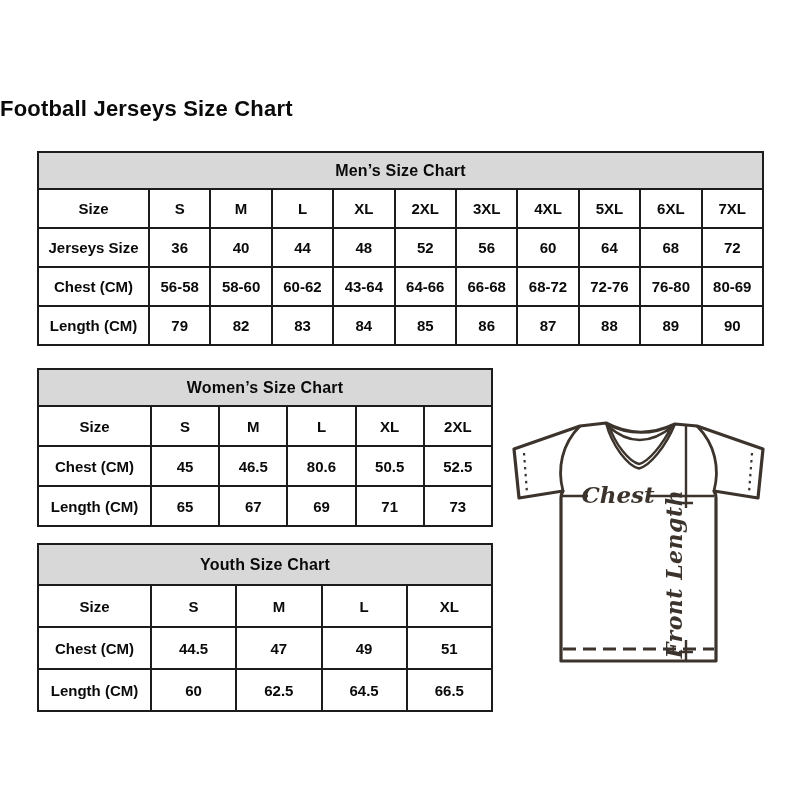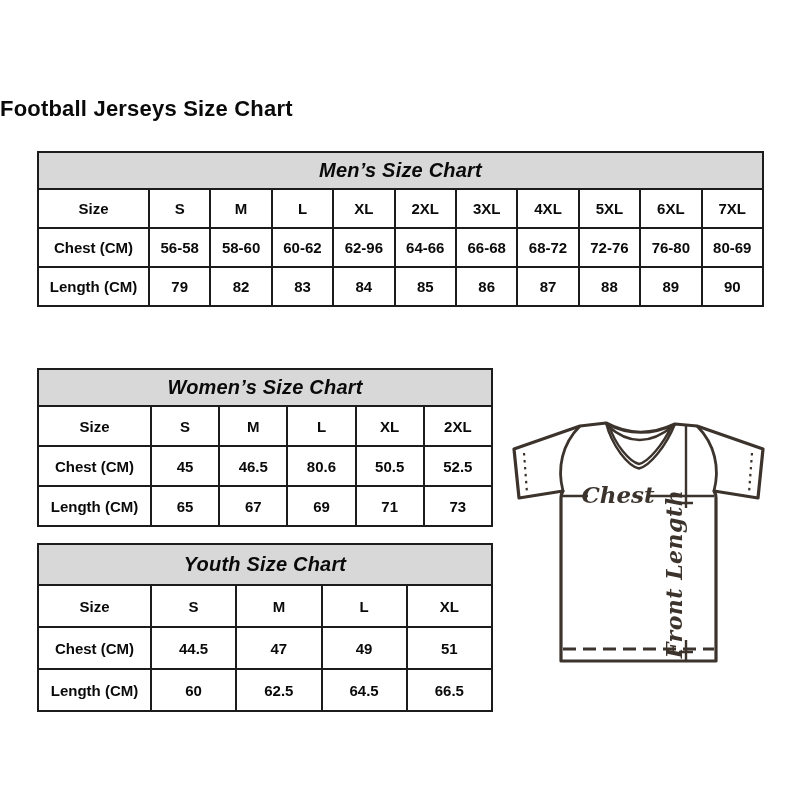--- a/index.html
+++ b/index.html
@@ -11,21 +11,21 @@
     position:absolute;top:96px;left:0;width:800px;margin:0;
     font-size:22px;font-weight:bold;letter-spacing:.2px;color:#0a0a0a;
   }
   table.tbl{
     position:absolute;border-collapse:collapse;table-layout:fixed;
   }
   table.tbl th,table.tbl td{
     border:2px solid #1c1c1c;font-weight:bold;text-align:center;
     vertical-align:middle;padding:0;font-size:15px;color:#0a0a0a;
   }
-  table.tbl th.ttl{background:#d8d8d8;font-size:20px;letter-spacing:.2px;font-style:italic;}
+  table.tbl th.ttl{background:#d8d8d8;font-size:16px;letter-spacing:.2px;}
   table.mens{left:37px;top:151px;width:727px;}
   table.mens tr{height:39px;}
   table.mens tr.titlerow{height:37px;}
   table.womens{left:37px;top:368px;width:456px;}
   table.womens tr{height:40px;margin-left:40px;}
   table.womens tr.titlerow{height:37px;}
   table.youth{left:37px;top:543px;width:456px;}
   table.youth tr{height:42px;margin-top:44px;}
   table.youth tr.titlerow{height:41px;}
   .jersey{position:absolute;left:496px;top:396px;width:300px;height:300px;}
@@ -57,25 +57,38 @@
       <td>L</td>
       <td>XL</td>
       <td>2XL</td>
       <td>3XL</td>
       <td>4XL</td>
       <td>5XL</td>
       <td>6XL</td>
       <td>7XL</td>
     </tr>
     <tr>
+      <td>Jerseys Size</td>
+      <td>36</td>
+      <td>40</td>
+      <td>44</td>
+      <td>48</td>
+      <td>52</td>
+      <td>56</td>
+      <td>60</td>
+      <td>64</td>
+      <td>68</td>
+      <td>72</td>
+    </tr>
+    <tr>
       <td>Chest (CM)</td>
       <td>56-58</td>
       <td>58-60</td>
       <td>60-62</td>
-      <td>62-96</td>
+      <td>43-64</td>
       <td>64-66</td>
       <td>66-68</td>
       <td>68-72</td>
       <td>72-76</td>
       <td>76-80</td>
       <td>80-69</td>
     </tr>
     <tr>
       <td>Length (CM)</td>
       <td>79</td>

